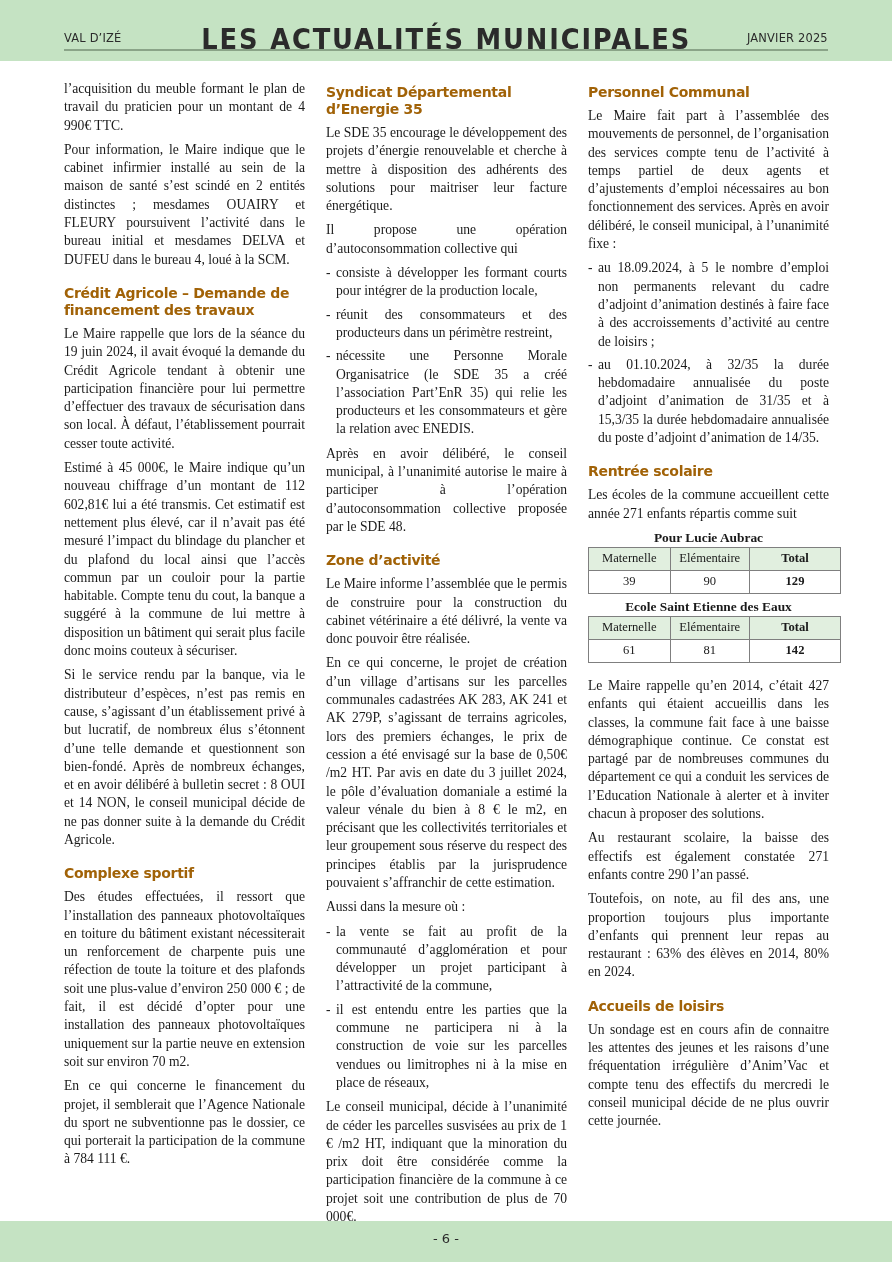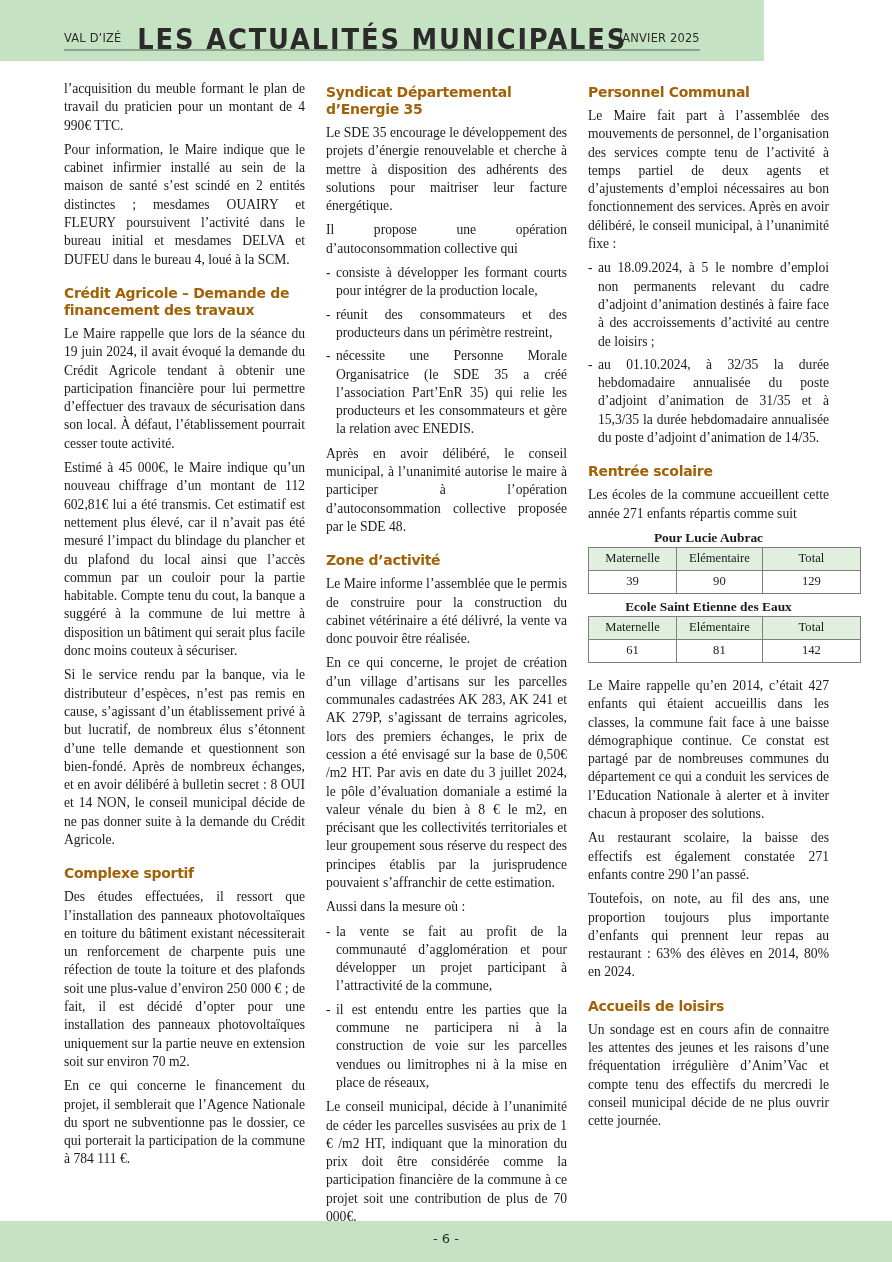--- a/index.html
+++ b/index.html
@@ -1,20 +1,20 @@
 <!DOCTYPE html>
 <html><head>
 <meta charset="utf-8">
 <style>
   * { box-sizing: border-box; margin: 0; padding: 0; }
   html, body { width: 892px; height: 1262px; background: #ffffff; overflow: hidden; }
   body { position: relative; font-family: "Liberation Serif", serif; color: #1a1a1a; }
 
   .header {
-    position: absolute; left: 0; top: 0; width: 764px; height: 61px;
+    position: absolute; left: 0; top: 0; width: 892px; height: 61px;
     background: #c5e3c3;
   }
   .header .rule {
     position: absolute; left: 64px; right: 64px; top: 49px; height: 2px; background: #8aa488;
   }
   .header .left, .header .right {
     position: absolute; top: 30px; font-family: "DejaVu Sans", sans-serif;
     font-size: 13px; color: #2b2b2b; letter-spacing: 0.2px;
     transform: scaleX(0.88); transform-origin: left top;
   }
@@ -52,28 +52,28 @@
   h2.first { margin-top: 4px; }
   ul { list-style: none; margin-bottom: 6px; }
   ul li { position: relative; padding-left: 10px; margin-bottom: 5px; }
   ul li::before { content: "-"; position: absolute; left: 0; top: 0; }
 
   .school-title {
     text-align: center; font-weight: bold; font-size: 13.4px; line-height: 18px;
     margin-top: 4px;
   }
   table.school {
-    width: 273px; border-collapse: collapse; margin-bottom: 2px;
+    width: 253px; border-collapse: collapse; margin-bottom: 2px;
     font-size: 12.6px;
   }
   table.school th, table.school td {
     border: 1.5px solid #7f7f7f; height: 23px; text-align: center; font-weight: normal;
   }
   table.school th { background: #e1efdf; }
-  table.school .total { font-weight: normal; }
+  table.school .total { font-weight: bold; }
   table.school col.c1 { width: 78px; }
   table.school col.c2 { width: 76px; }
   table.school col.c3 { width: 87px; }
 </style>
 </head>
 <body>
 
 <div class="header">
   <div class="left">VAL D’IZÉ</div>
   <div class="title"><span>LES ACTUALITÉS MUNICIPALES</span></div>

